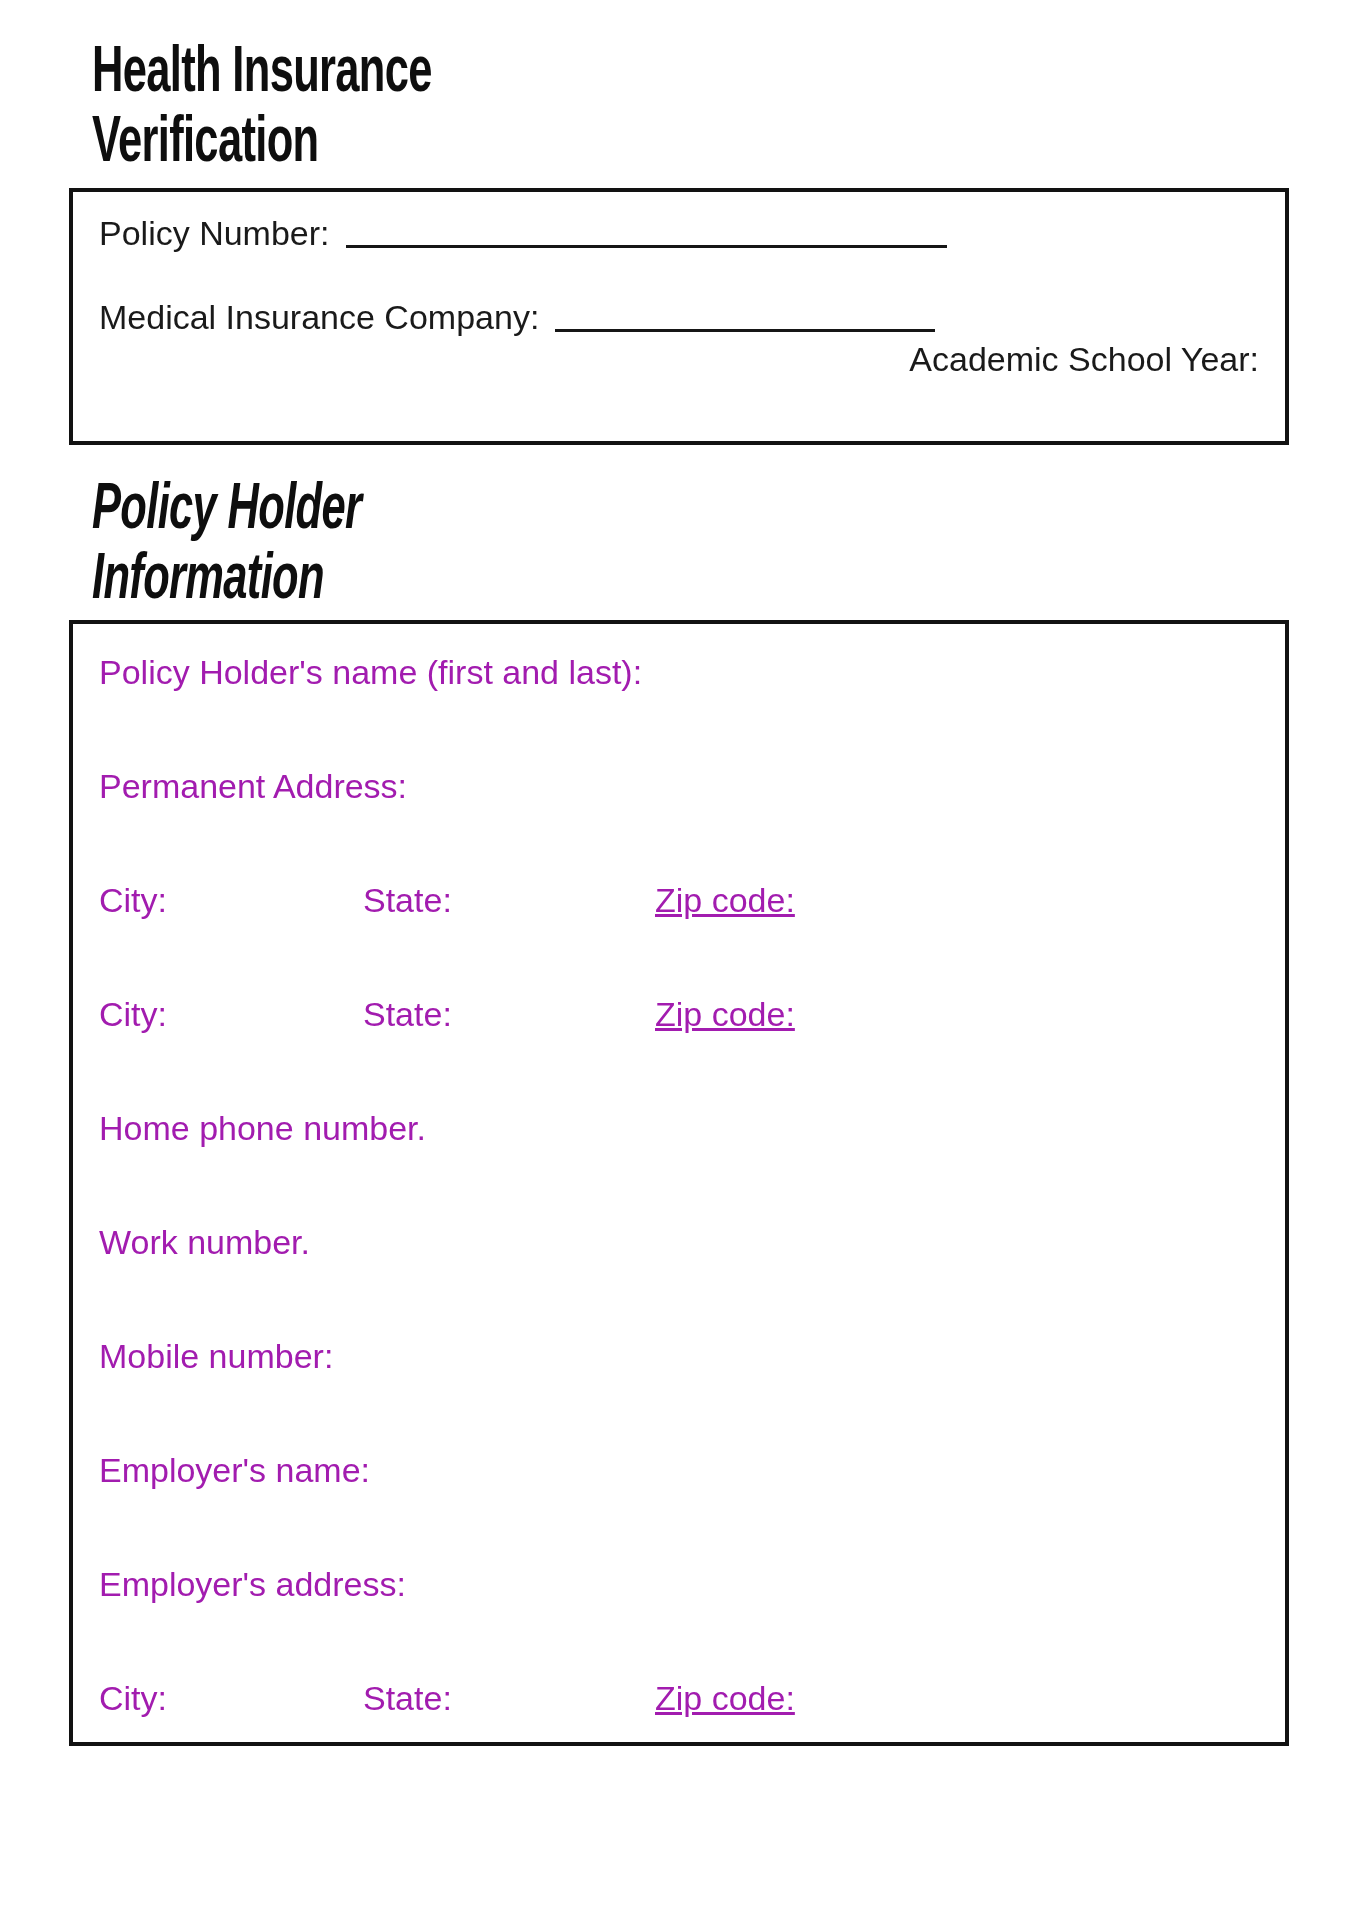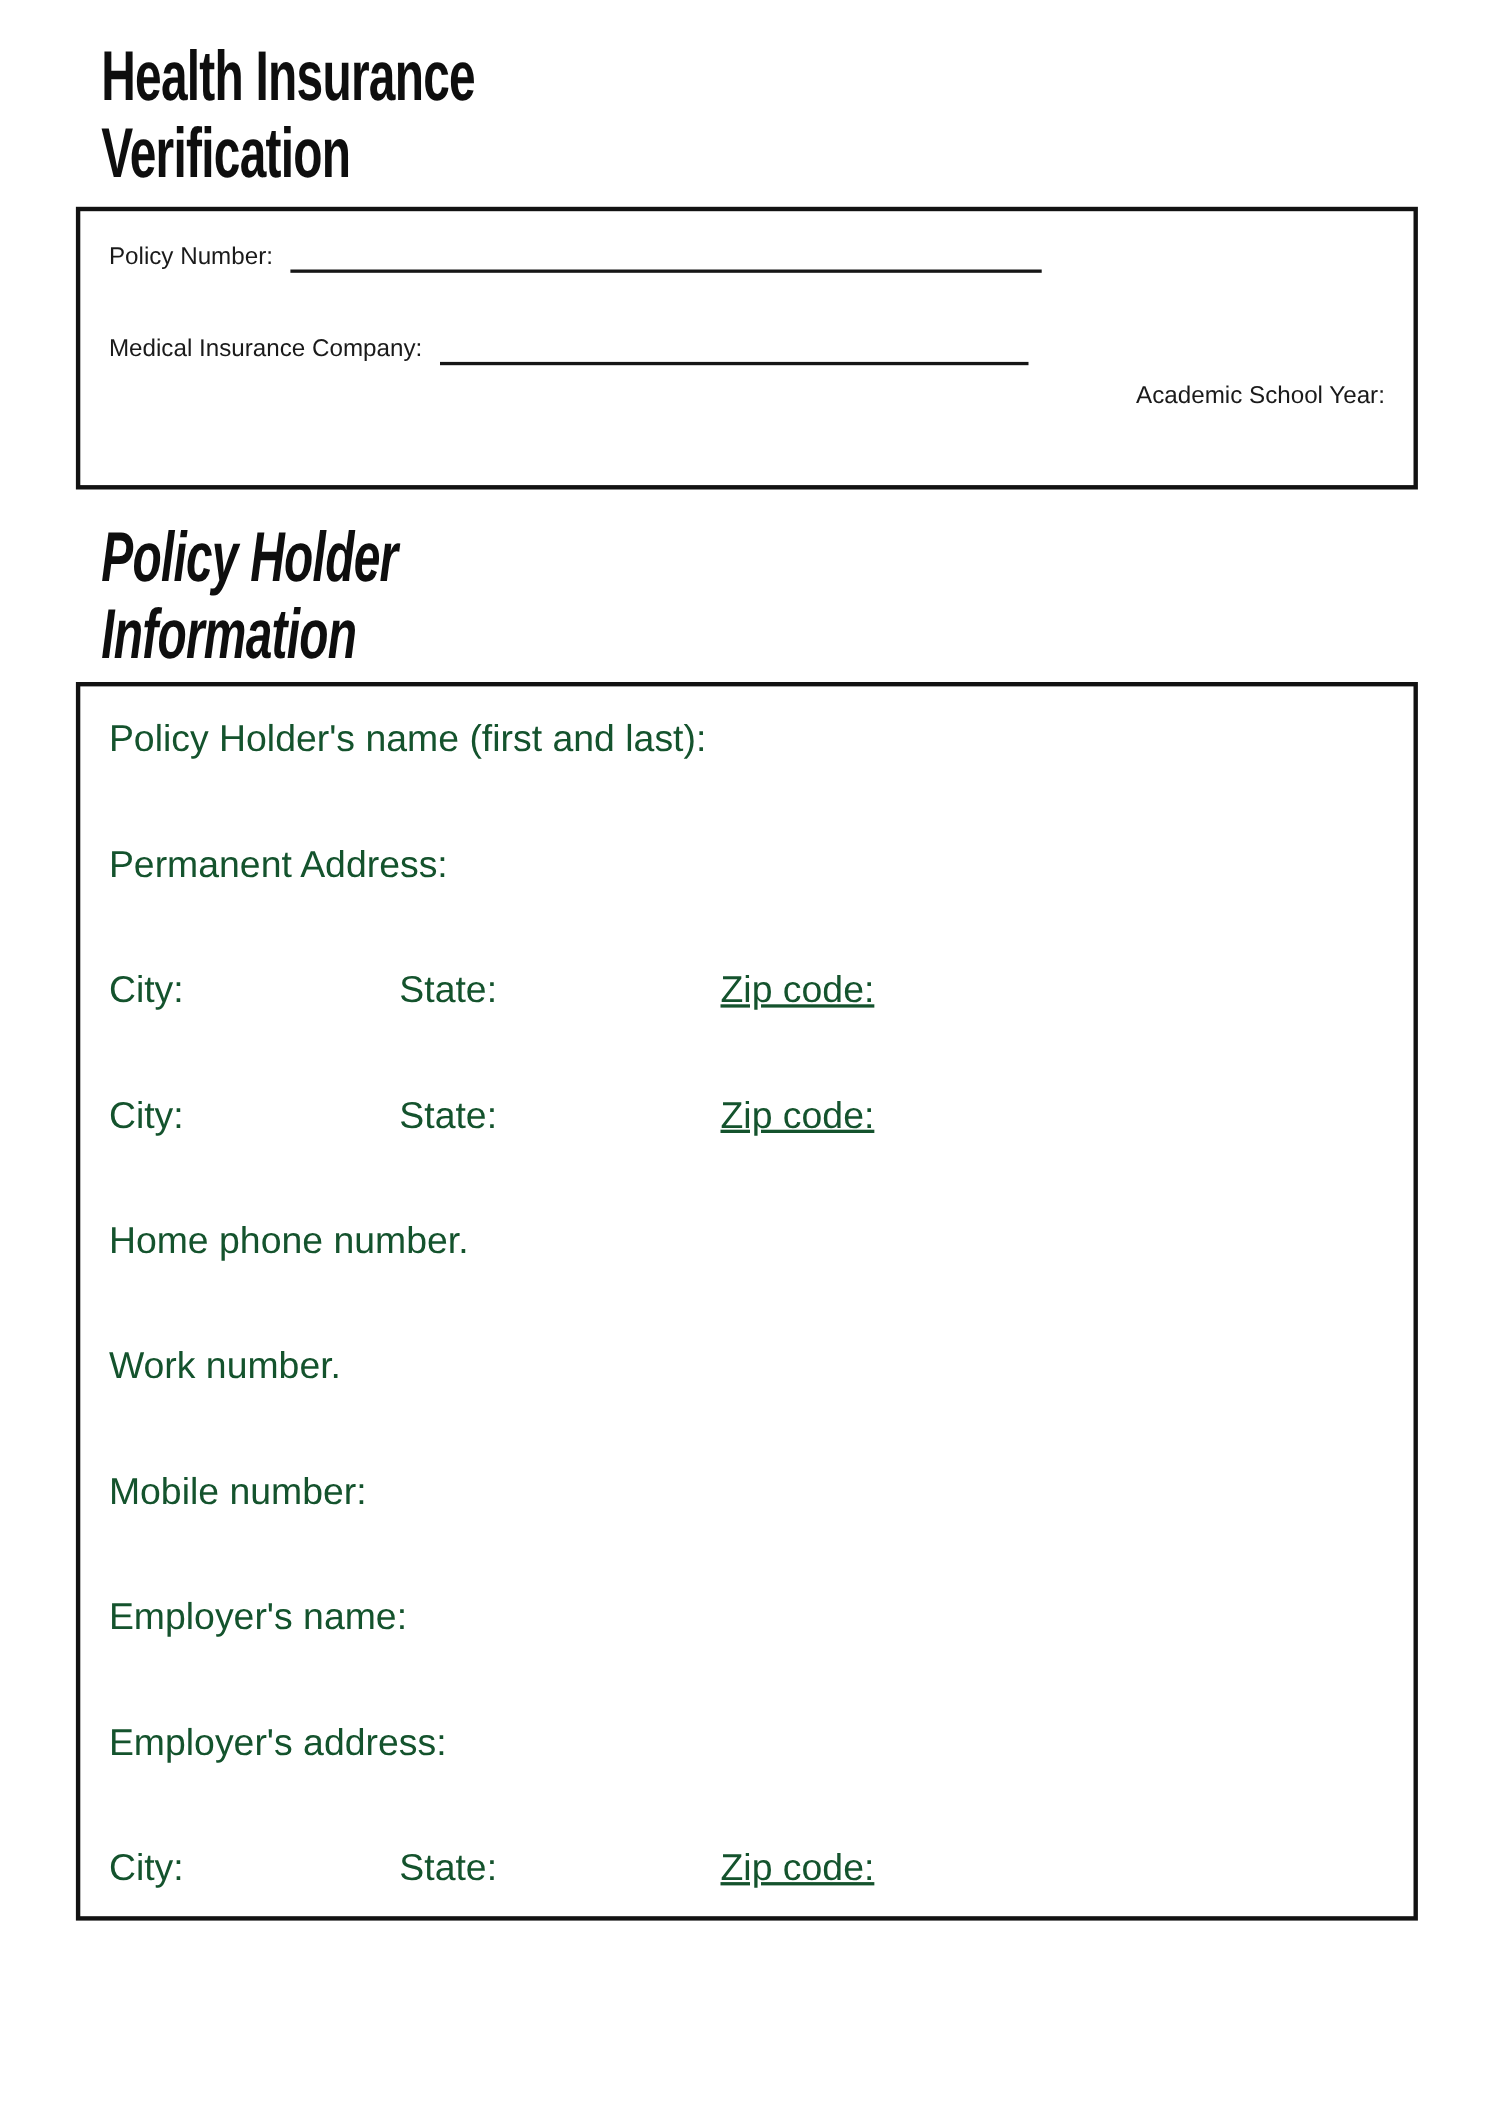--- a/index.html
+++ b/index.html
@@ -40,42 +40,42 @@
   }
   #insurance-box { height: 257px; padding: 0 26px 19px 26px; }
   #holder-box    { padding: 26px 26px 8px 26px; }
 
   
   .blank-row {
     display: flex;
     align-items: flex-end;
   }
   .blank-row .flabel {
-    font-size: 22px;
+    font-size: 34px;
     line-height: 42px;
     white-space: nowrap;
     color: #1a1a1a;
   }
   .fill-line {
     flex: 1;
     height: 0;
     border-bottom: 3px solid #161616;
     margin-left: 16px;
     margin-bottom: 6px;
   }
   .r1 { height: 62px; } .r1 .fill-line { margin-right: 312px; }
   .r2 { height: 84px; } .r2 .fill-line { margin-right: 324px; }
   .r3 { height: 84px; flex-direction: column; } .r3 .fill-line { margin-right: 317px; }
 
   
   .field-row {
     height: 114px;
     font-size: 34px;
     line-height: 44px;
-    color: #14532d;
+    color: #a21caf;
     position: relative;
     white-space: nowrap;
   }
   .field-row.last { height: 58px; }
   .csz-state { position: absolute; left: 264px; top: 0; }
   .csz-zip   { position: absolute; left: 556px; top: 0; text-decoration: underline; }
 </style>
 </head>
 <body>
 

